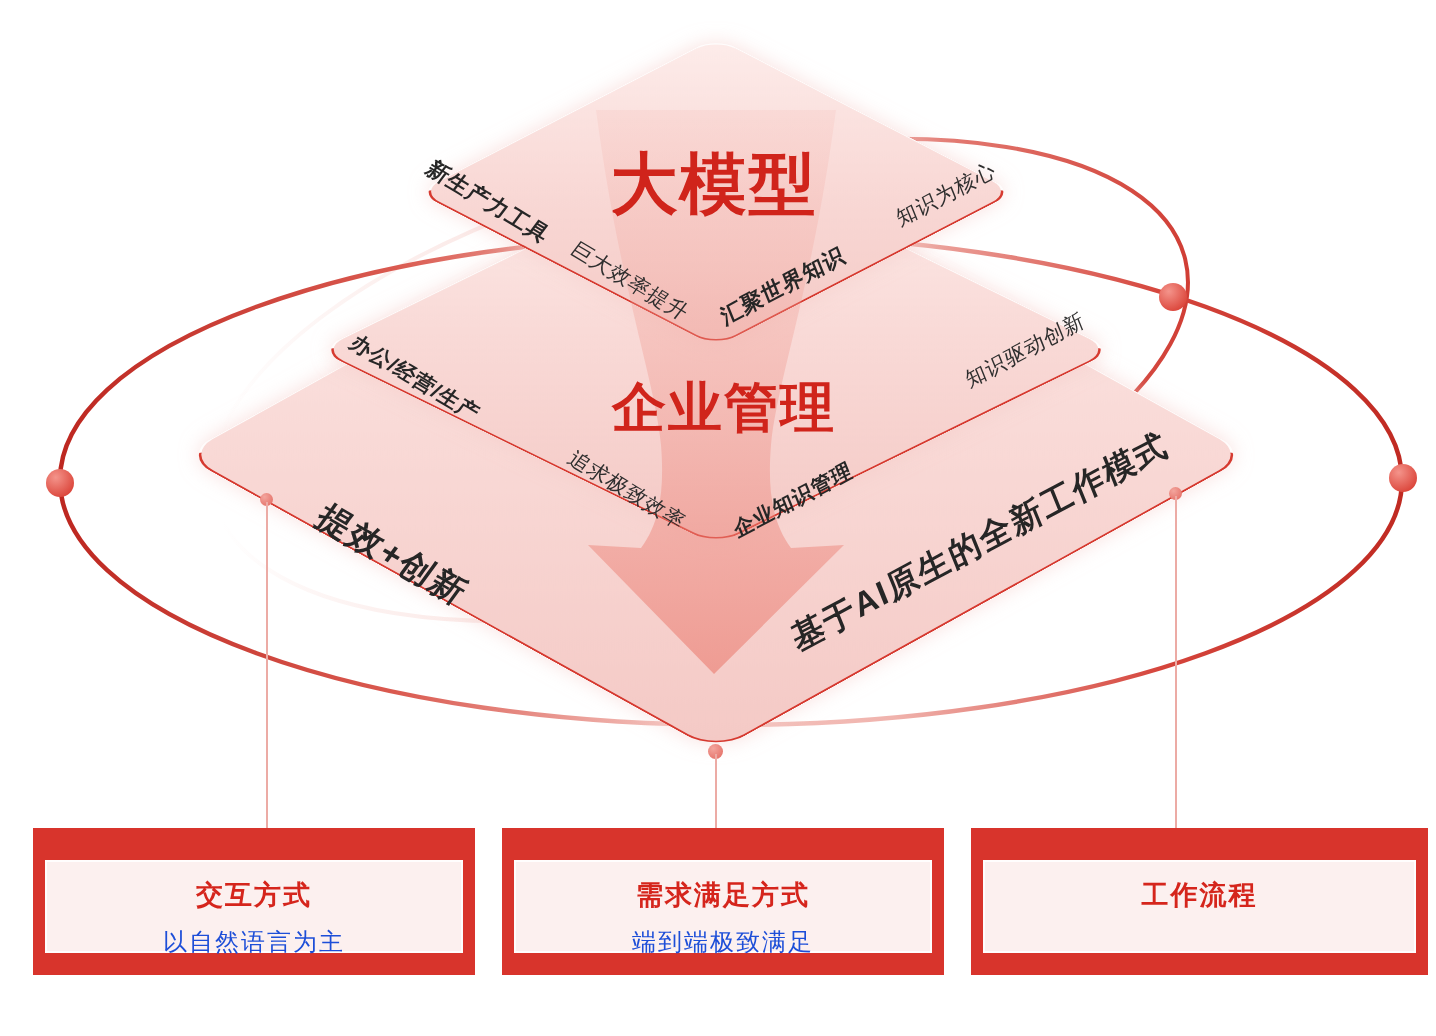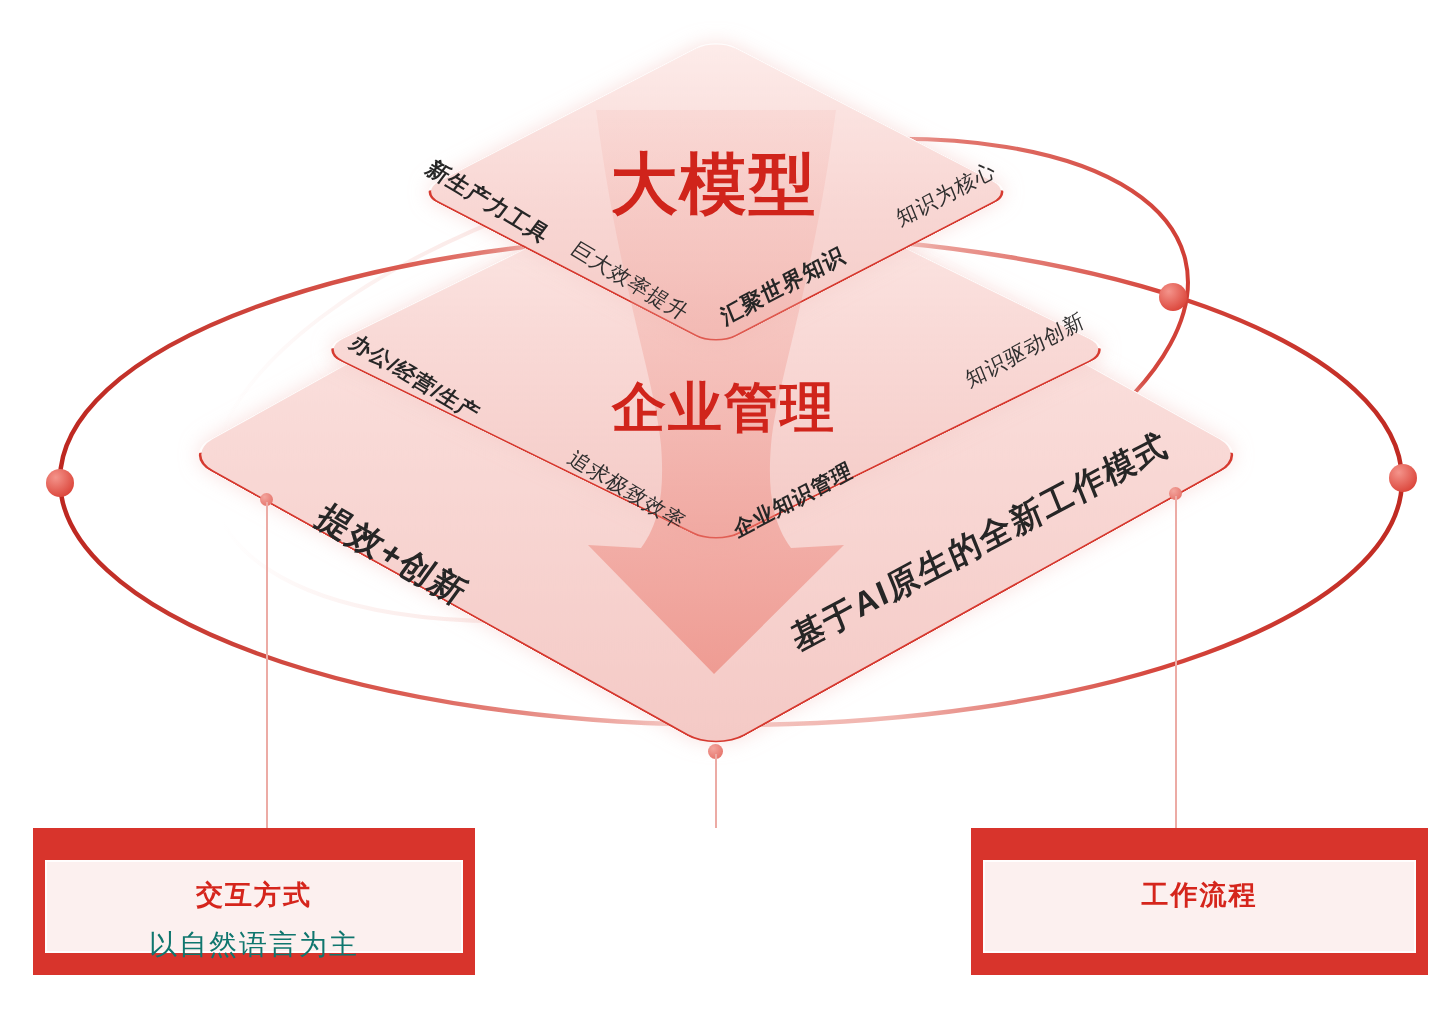--- a/index.html
+++ b/index.html
@@ -54,21 +54,21 @@
   .card{
     position:absolute;top:828px;width:442px;height:147px;background:#d8342c;
   }
   .card .panel{
     position:absolute;left:12px;right:12px;top:4px;bottom:22px;
     background:#fcf0ef;box-shadow:inset 0 0 0 2px rgba(255,255,255,.85);
     display:flex;flex-direction:column;align-items:center;justify-content:flex-start;
     padding-top:17px;gap:13px;margin-top:28px;
   }
   .card .ctitle{font-size:27px;font-weight:bold;color:#d5251c;letter-spacing:2px;}
-  .card .cdesc{font-size:28px;color:#0f766e;letter-spacing:2px;}
+  .card .cdesc{font-size:24px;color:#1d4ed8;letter-spacing:2px;}
 </style>
 </head>
 <body>
 
 <div class="stage">
 
   <svg class="layer" width="1436" height="1036" viewBox="0 0 1436 1036">
     <defs>
       <linearGradient id="gFlat" gradientUnits="userSpaceOnUse" x1="60" y1="480" x2="1403" y2="480">
         <stop offset="0" stop-color="#bd2720"></stop>
@@ -145,19 +145,25 @@
 
   <div class="cdot" style="left:1169px;top:487px;width:13px;height:13px;"></div>
   <div class="connector" style="left:1174.5px;top:496px;height:332px;"></div>
 
   <div class="card" style="left:33px;">
     <div class="panel">
       <div class="ctitle">交互方式</div>
       <div class="cdesc">以自然语言为主</div>
     </div>
   </div>
+  <div class="card" style="left:502px;">
+    <div class="panel">
+      <div class="ctitle">需求满足方式</div>
+      <div class="cdesc">端到端极致满足</div>
+    </div>
+  </div>
   <div class="card" style="left:971px;padding-left:15px;">
     <div class="panel">
       <div class="ctitle">工作流程</div>
     </div>
   </div>
 
 </div>
 
 </body></html>

